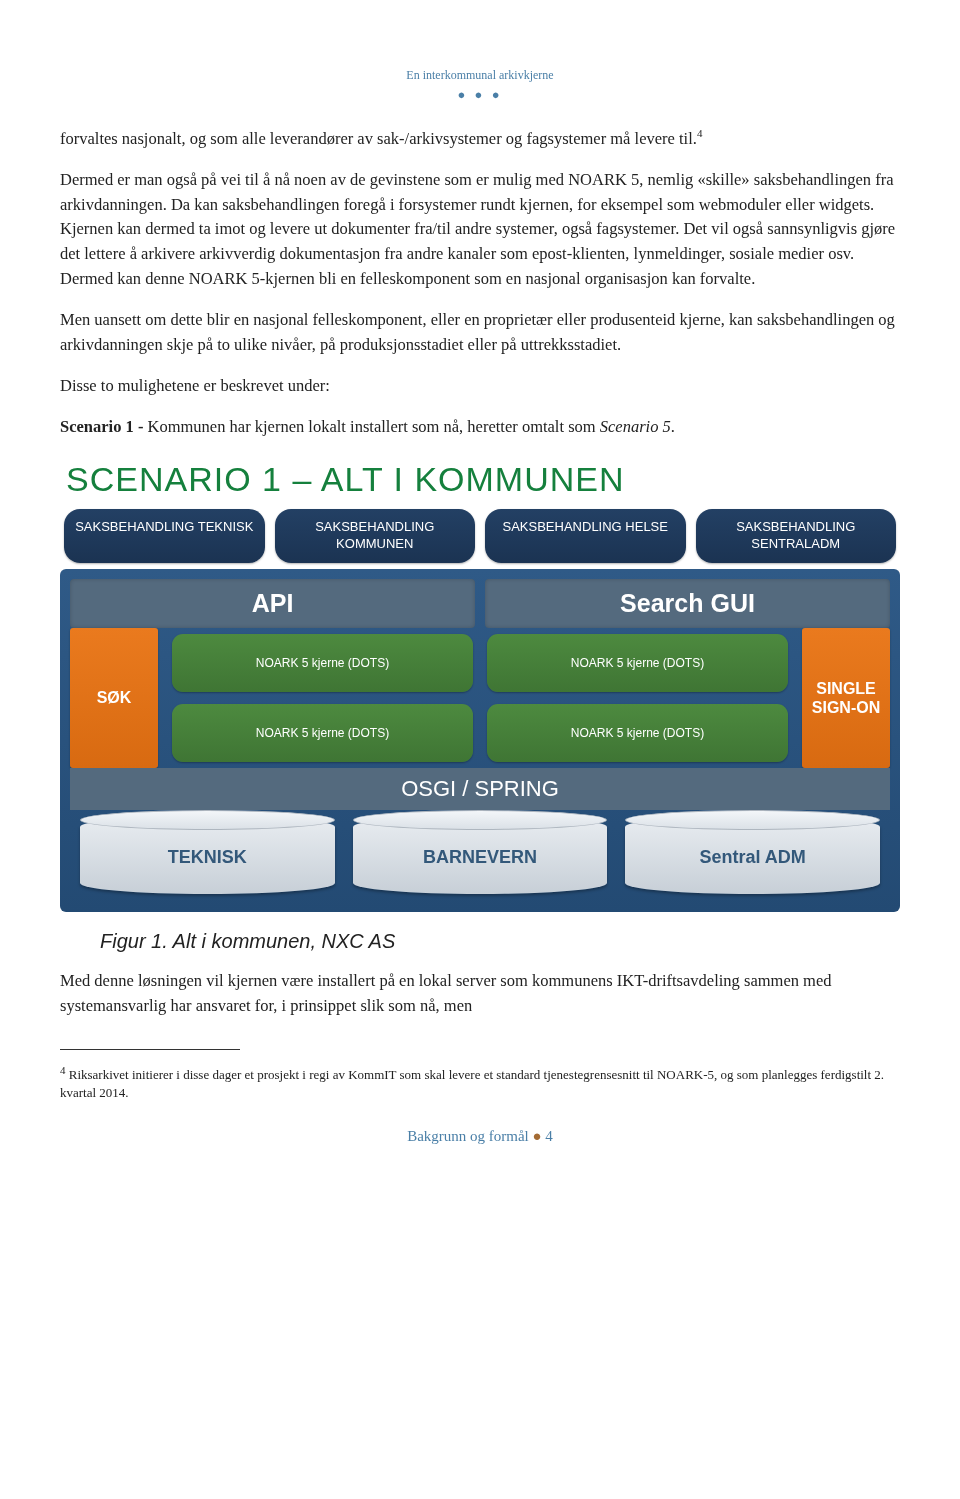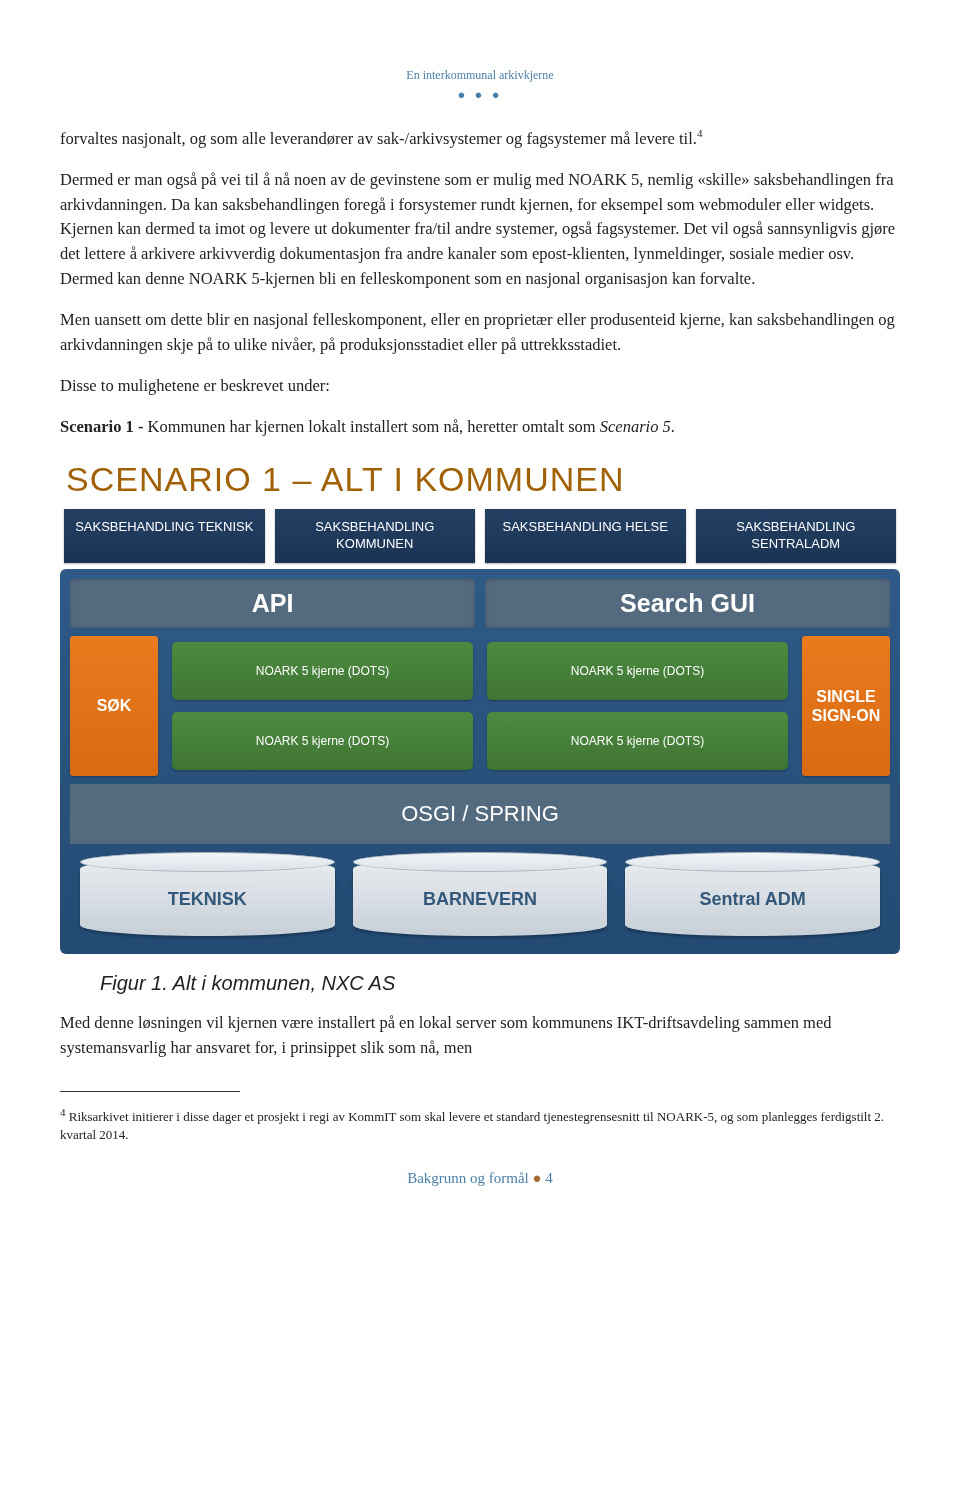--- a/index.html
+++ b/index.html
@@ -31,48 +31,48 @@
     margin-bottom: 14px;
   }
   .figure {
     margin: 10px 0 8px 0;
   }
   .fig-title {
     background: #fff;
     font-family: "Trebuchet MS", Arial, sans-serif;
     font-size: 34px;
     letter-spacing: 1px;
-    color: #a16207;
+    color: #15803d;
     padding: 6px 0 10px 6px;
   }
   .fig-panel-row {
     display: flex;
     gap: 10px;
     padding: 0 4px 6px 4px;
     background: #fff;
   }
   .fig-panel {
     flex: 1;
     background: linear-gradient(#234064, #1b3352);
     color: #fff;
     font-family: "Trebuchet MS", Arial, sans-serif;
     font-size: 13px;
     text-align: center;
-    border-radius: 0;
+    border-radius: 16px;
     padding: 10px 6px;
     line-height: 1.3;
     box-shadow: 0 1px 2px rgba(0,0,0,0.3);
   }
   .fig-main {
     background: linear-gradient(#2f5a87, #234a73);
     border-radius: 6px;
     padding: 10px 10px 14px 10px;
     display: flex;
     flex-direction: column;
-    gap: 8px;
+    gap: 0;
     color: #fff;
     font-family: "Trebuchet MS", Arial, sans-serif;
   }
   .fig-api-row {
     display: flex;
     gap: 10px;
   }
   .fig-api-box {
     flex: 1;
     background: #546a7e;
@@ -104,33 +104,33 @@
   }
   .fig-kernels {
     flex: 1;
     display: grid;
     grid-template-columns: 1fr 1fr;
     gap: 12px 14px;
     padding: 6px 4px;
   }
   .fig-kernel {
     background: linear-gradient(#4d8a3f, #3f7534);
-    border-radius: 5px;
+    border-radius: 11px;
     text-align: center;
     font-size: 12px;
     padding: 22px 6px;
     box-shadow: 0 1px 2px rgba(0,0,0,0.3);
     font-family: Arial, sans-serif;
   }
   .fig-osgi {
     background: #546a7e;
     border-radius: 0;
     text-align: center;
     font-size: 22px;
-    padding: 17px 0;
+    padding: 8px 0;
     font-family: Arial, sans-serif;
   }
   .fig-db-row {
     display: flex;
     gap: 18px;
     padding: 6px 10px 4px 10px;
   }
   .fig-db {
     flex: 1;
     position: relative;

